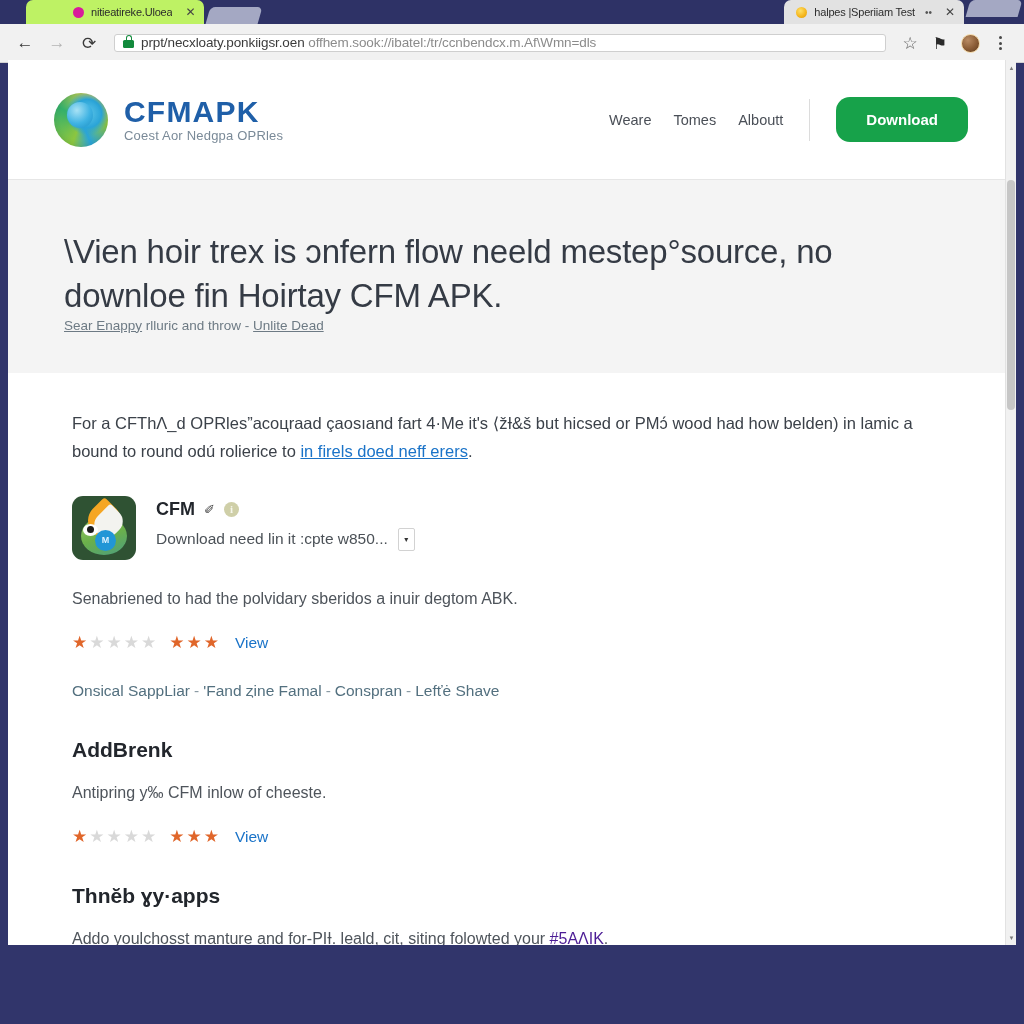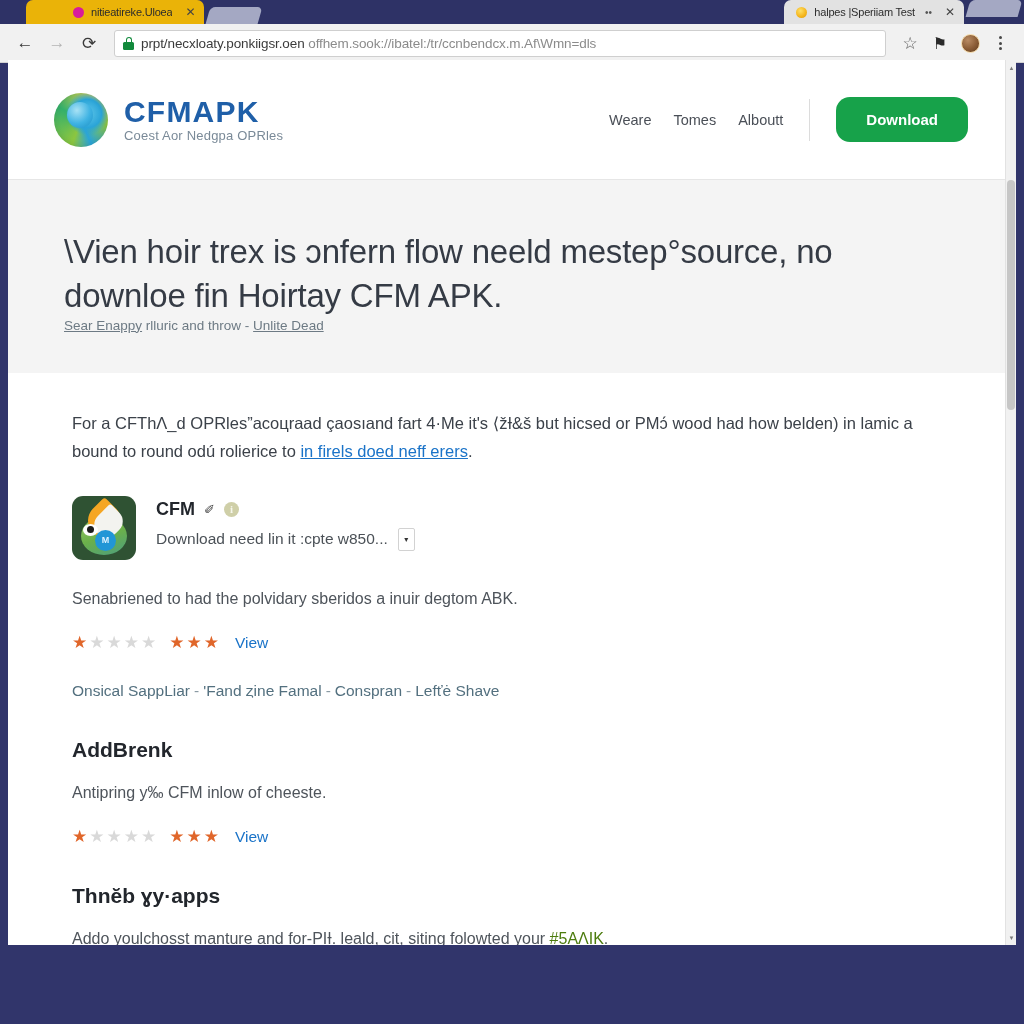--- a/index.html
+++ b/index.html
@@ -38,21 +38,21 @@
     padding: 0 9px 0 12px;
     background: #cfcfcf;
     border-radius: 7px 7px 0 0;
     font-size: 11px;
     color: #2c2c2c;
     max-width: 230px;
     position: relative;
     transform: skewX(0deg);
   }
   .tab.active {
-    background: #eab308;
+    background: #bef264;
     padding-left: 47px;
   }
   .tab-title {
     white-space: nowrap;
     overflow: hidden;
     text-overflow: clip;
     letter-spacing: -0.2px;
   }
   .tab-favicon {
     width: 11px; height: 11px;
@@ -109,27 +109,26 @@
     border-radius: 50%;
     color: #3a3a3a;
     font-size: 17px;
     cursor: pointer;
     user-select: none;
   }
   .nav-btn.disabled { color: #b4b4b4; }
 
   .omnibox {
     flex: 1;
-    height: 27px;
+    height: 18px;
     margin: 0 8px;
     background: #ffffff;
     border: 1px solid #cfcfcf;
     border-radius: 3px;
     display: flex;
-    align-items: center;
     padding: 0 8px;
     gap: 7px;
     overflow: hidden;
   }
   .lock-icon {
     width: 11px; height: 13px;
     position: relative;
     flex: 0 0 auto;
   }
   .lock-icon .body {
@@ -398,21 +397,21 @@
     margin-top: 38px;
     font-size: 21px;
     font-weight: bold;
     color: #22262c;
   }
   .sec-body {
     margin-top: 22px;
     font-size: 16px;
     color: #4e545b;
   }
-  .sec-body a { color: #4d7c0f; text-decoration: none; }
+  .sec-body a { color: #4c1d95; text-decoration: none; }
 
   
   .page-scroll {
     position: absolute;
     top: 0; right: 0;
     width: 11px; height: 100%;
     background: #f1f1f1;
     border-left: 1px solid #e2e2e2;
   }
   .page-scroll .thumb {

